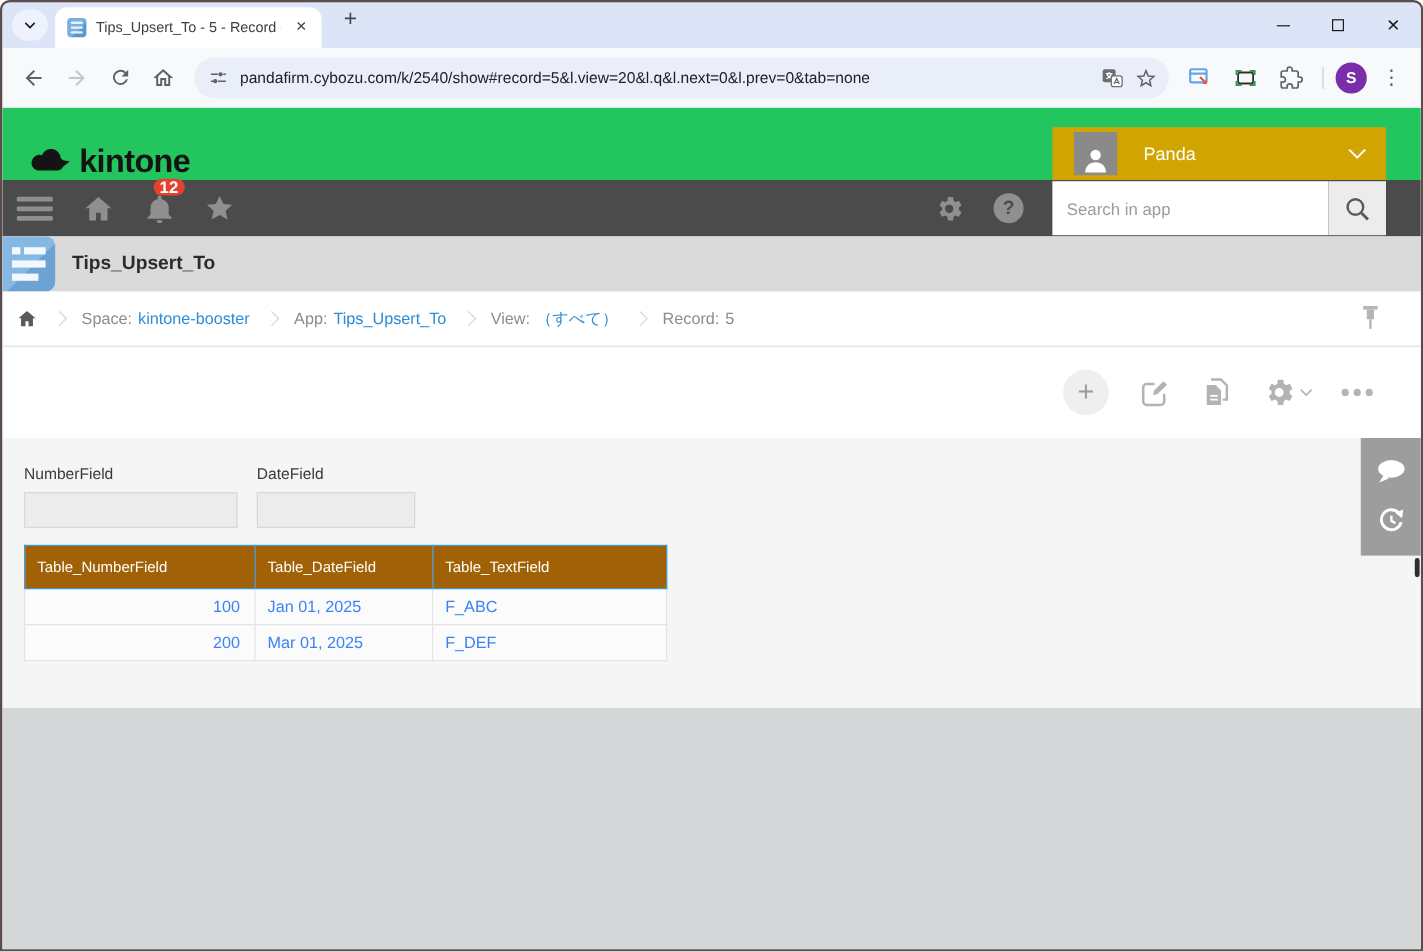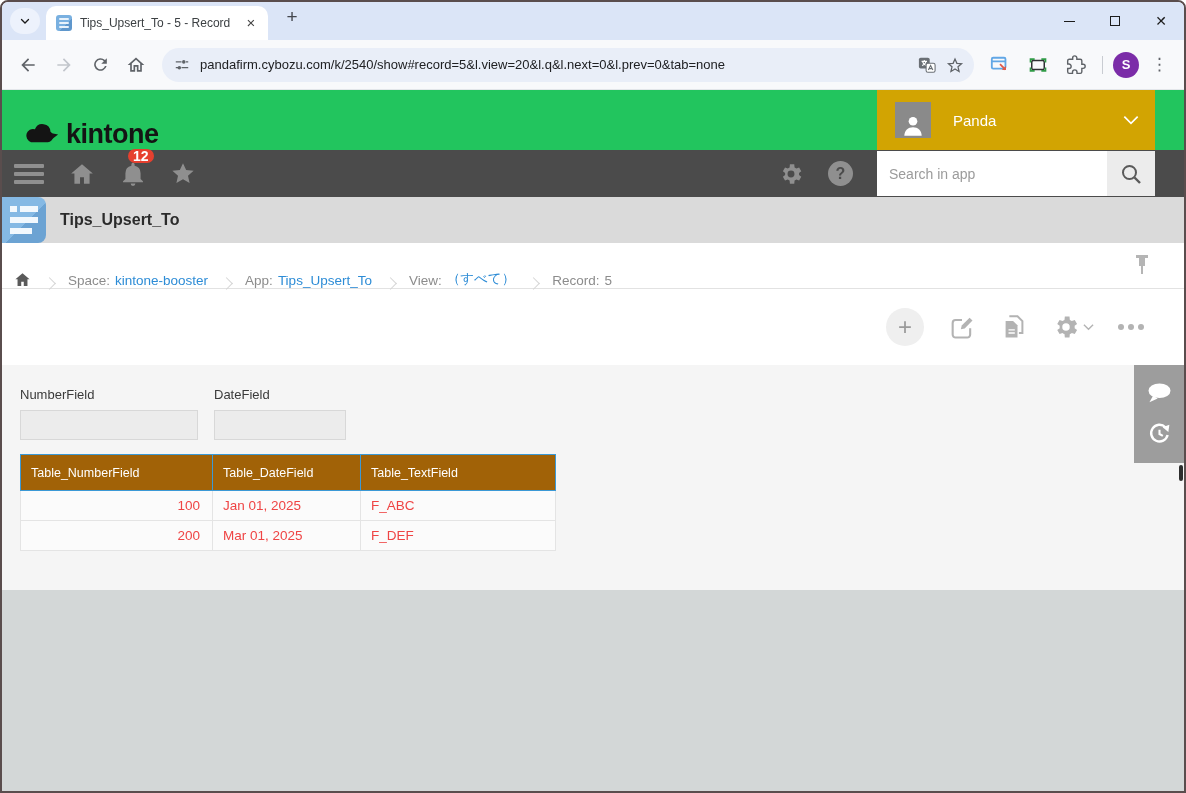--- a/index.html
+++ b/index.html
@@ -33,21 +33,21 @@
   .right-ics{ display:flex; align-items:center; gap:6px; flex:none;}
   .vdiv{ width:1px; height:18px; background:#c9ccd2; margin:0 4px;}
   .avatar-s{ width:26px; height:26px; border-radius:50%; background:#7b2ca8; color:#fff; font-size:13px; font-weight:bold;
              display:flex; align-items:center; justify-content:center; cursor:pointer;}
   .kebab{ font-size:17px; color:#5f6368; padding:0 6px; cursor:pointer;}
 
   
   .kheader{ height:60px; background:#22c55e; display:flex; align-items:flex-end; flex:none;}
   .klogo{ display:flex; align-items:center; gap:6px; margin-left:20px;}
   .klogo span{ font-size:27px; font-weight:bold; color:#141414; letter-spacing:-0.5px;}
-  .user-panel{ margin-left:auto; margin-right:29px; width:278px; height:60px; background:#d2a402; display:flex; align-items:center; cursor:pointer;}
+  .user-panel{ margin-left:auto; margin-right:29px; width:278px; height:44px; background:#d2a402; display:flex; align-items:center; cursor:pointer;}
   .uavatar{ width:36px; height:36px; background:#8a8a8a; margin-left:18px; display:flex; align-items:flex-end; justify-content:center; flex:none;}
   .uname{ color:#fff; font-size:15px; margin-left:22px;}
   .uchev{ margin-left:auto; margin-right:16px; display:flex;}
 
   
   .gnav{ height:47px; background:#4b4b4b; display:flex; align-items:center; flex:none;}
   .burger{ width:30px; margin-left:12px; display:flex; flex-direction:column; gap:4px; cursor:pointer;}
   .burger i{ height:4px; background:#8f8f8f; border-radius:1px;}
   .gic{ margin-left:24px; cursor:pointer; display:flex; position:relative;}
   .bell-badge{ position:absolute; top:-12px; left:8px; background:#e6402f; color:#fff; font-size:14px; font-weight:bold;
@@ -65,21 +65,21 @@
   .appicon{ width:44px; height:46px; border-radius:0 8px 8px 0; background:linear-gradient(135deg,#85b9e4 55%,#6ca3d3 55%);
             display:flex; flex-direction:column; justify-content:center; gap:5px; padding:0 8px; cursor:pointer;}
   .appicon .r1{ display:flex; gap:3px;}
   .appicon .r1 b{ width:7px; height:6px; background:#f2f8fd; display:block;}
   .appicon .r1 i{ flex:1; height:6px; background:#f2f8fd; display:block;}
   .appicon .r2{ height:6px; background:#f2f8fd;}
   .appicon .r3{ height:6px; width:80%; background:#f2f8fd;}
   .apptitle{ font-size:16px; font-weight:bold; color:#2b2b2b; margin-left:14px;}
 
   
-  .breadcrumb{ height:46px; background:#fff; border-bottom:1px solid #e2e2e2; display:flex; align-items:flex-end; padding-left:12px; flex:none; position:relative; font-size:13.5px;}
+  .breadcrumb{ height:46px; background:#fff; border-bottom:1px solid #e2e2e2; display:flex; align-items:center; padding-left:12px; flex:none; position:relative; font-size:13.5px;}
   .crumb-sep{ width:9px; height:9px; border-top:1px solid #d5d5d5; border-right:1px solid #d5d5d5; transform:rotate(45deg); margin:0 14px; flex:none;}
   .crumb-label{ color:#8c8c8c;}
   .crumb-link{ color:#2d8cd6; margin-left:5px; cursor:pointer; text-decoration:none;}
   .crumb-value{ color:#8c8c8c; margin-left:5px;}
   .pin{ position:absolute; right:36px; top:12px; display:flex; flex-direction:column; align-items:center; cursor:pointer;}
   .pin b{ width:12px; height:3px; background:#b5b5b5;}
   .pin u{ width:6px; height:8px; background:#b5b5b5; display:block;}
   .pin i{ width:2px; height:8px; background:#b5b5b5; display:block;}
 
   
@@ -91,21 +91,21 @@
   .dots i{ width:6px; height:6px; border-radius:50%; background:#b3b3b3;}
 
   
   .record-area{ height:225px; background:#f5f5f5; padding:22px 0 0 18px; position:relative; flex:none;}
   .fields{ display:flex; gap:16px;}
   .field label{ font-size:13px; color:#3a3a3a; display:block; margin-bottom:8px;}
   .field input{ height:30px; background:#ececec; border:1px solid #d8d8d8; outline:none; padding:0 8px; font-family:inherit; font-size:13px; color:#333;}
   .f-w1{ width:178px;} .f-w2{ width:132px;} .f-w3{ width:177px;}
   table.rec{ border-collapse:collapse; margin-top:14px;}
   table.rec th{ background:#a16207; color:#fff; font-weight:normal; font-size:12.5px; text-align:left; height:36px; padding:0 10px; border:1px solid #3b99d6;}
-  table.rec td{ background:#fbfbfb; border:1px solid #e4e4e4; height:30px; font-size:13.5px; color:#ef4444; padding:0 10px;}
+  table.rec td{ background:#fbfbfb; border:1px solid #e4e4e4; height:30px; font-size:13.5px; color:#3b82f6; padding:0 10px;}
   .c-num{ width:192px; text-align:right; padding-right:12px !important;}
   .c-date{ width:148px;} .c-text{ width:195px;}
   .side-tools{ position:absolute; top:0; right:0; width:50px; height:98px; background:#9d9d9d;
                display:flex; flex-direction:column; align-items:center; justify-content:space-evenly;}
   .side-tools div{ cursor:pointer; display:flex;}
 
   .footer{ flex:1; background:#d3d7d7;}
   .scroll-thumb{ position:absolute; right:1px; top:463px; width:4px; height:16px; background:#2e2e2e; border-radius:2px;}
 </style>
 </head>

